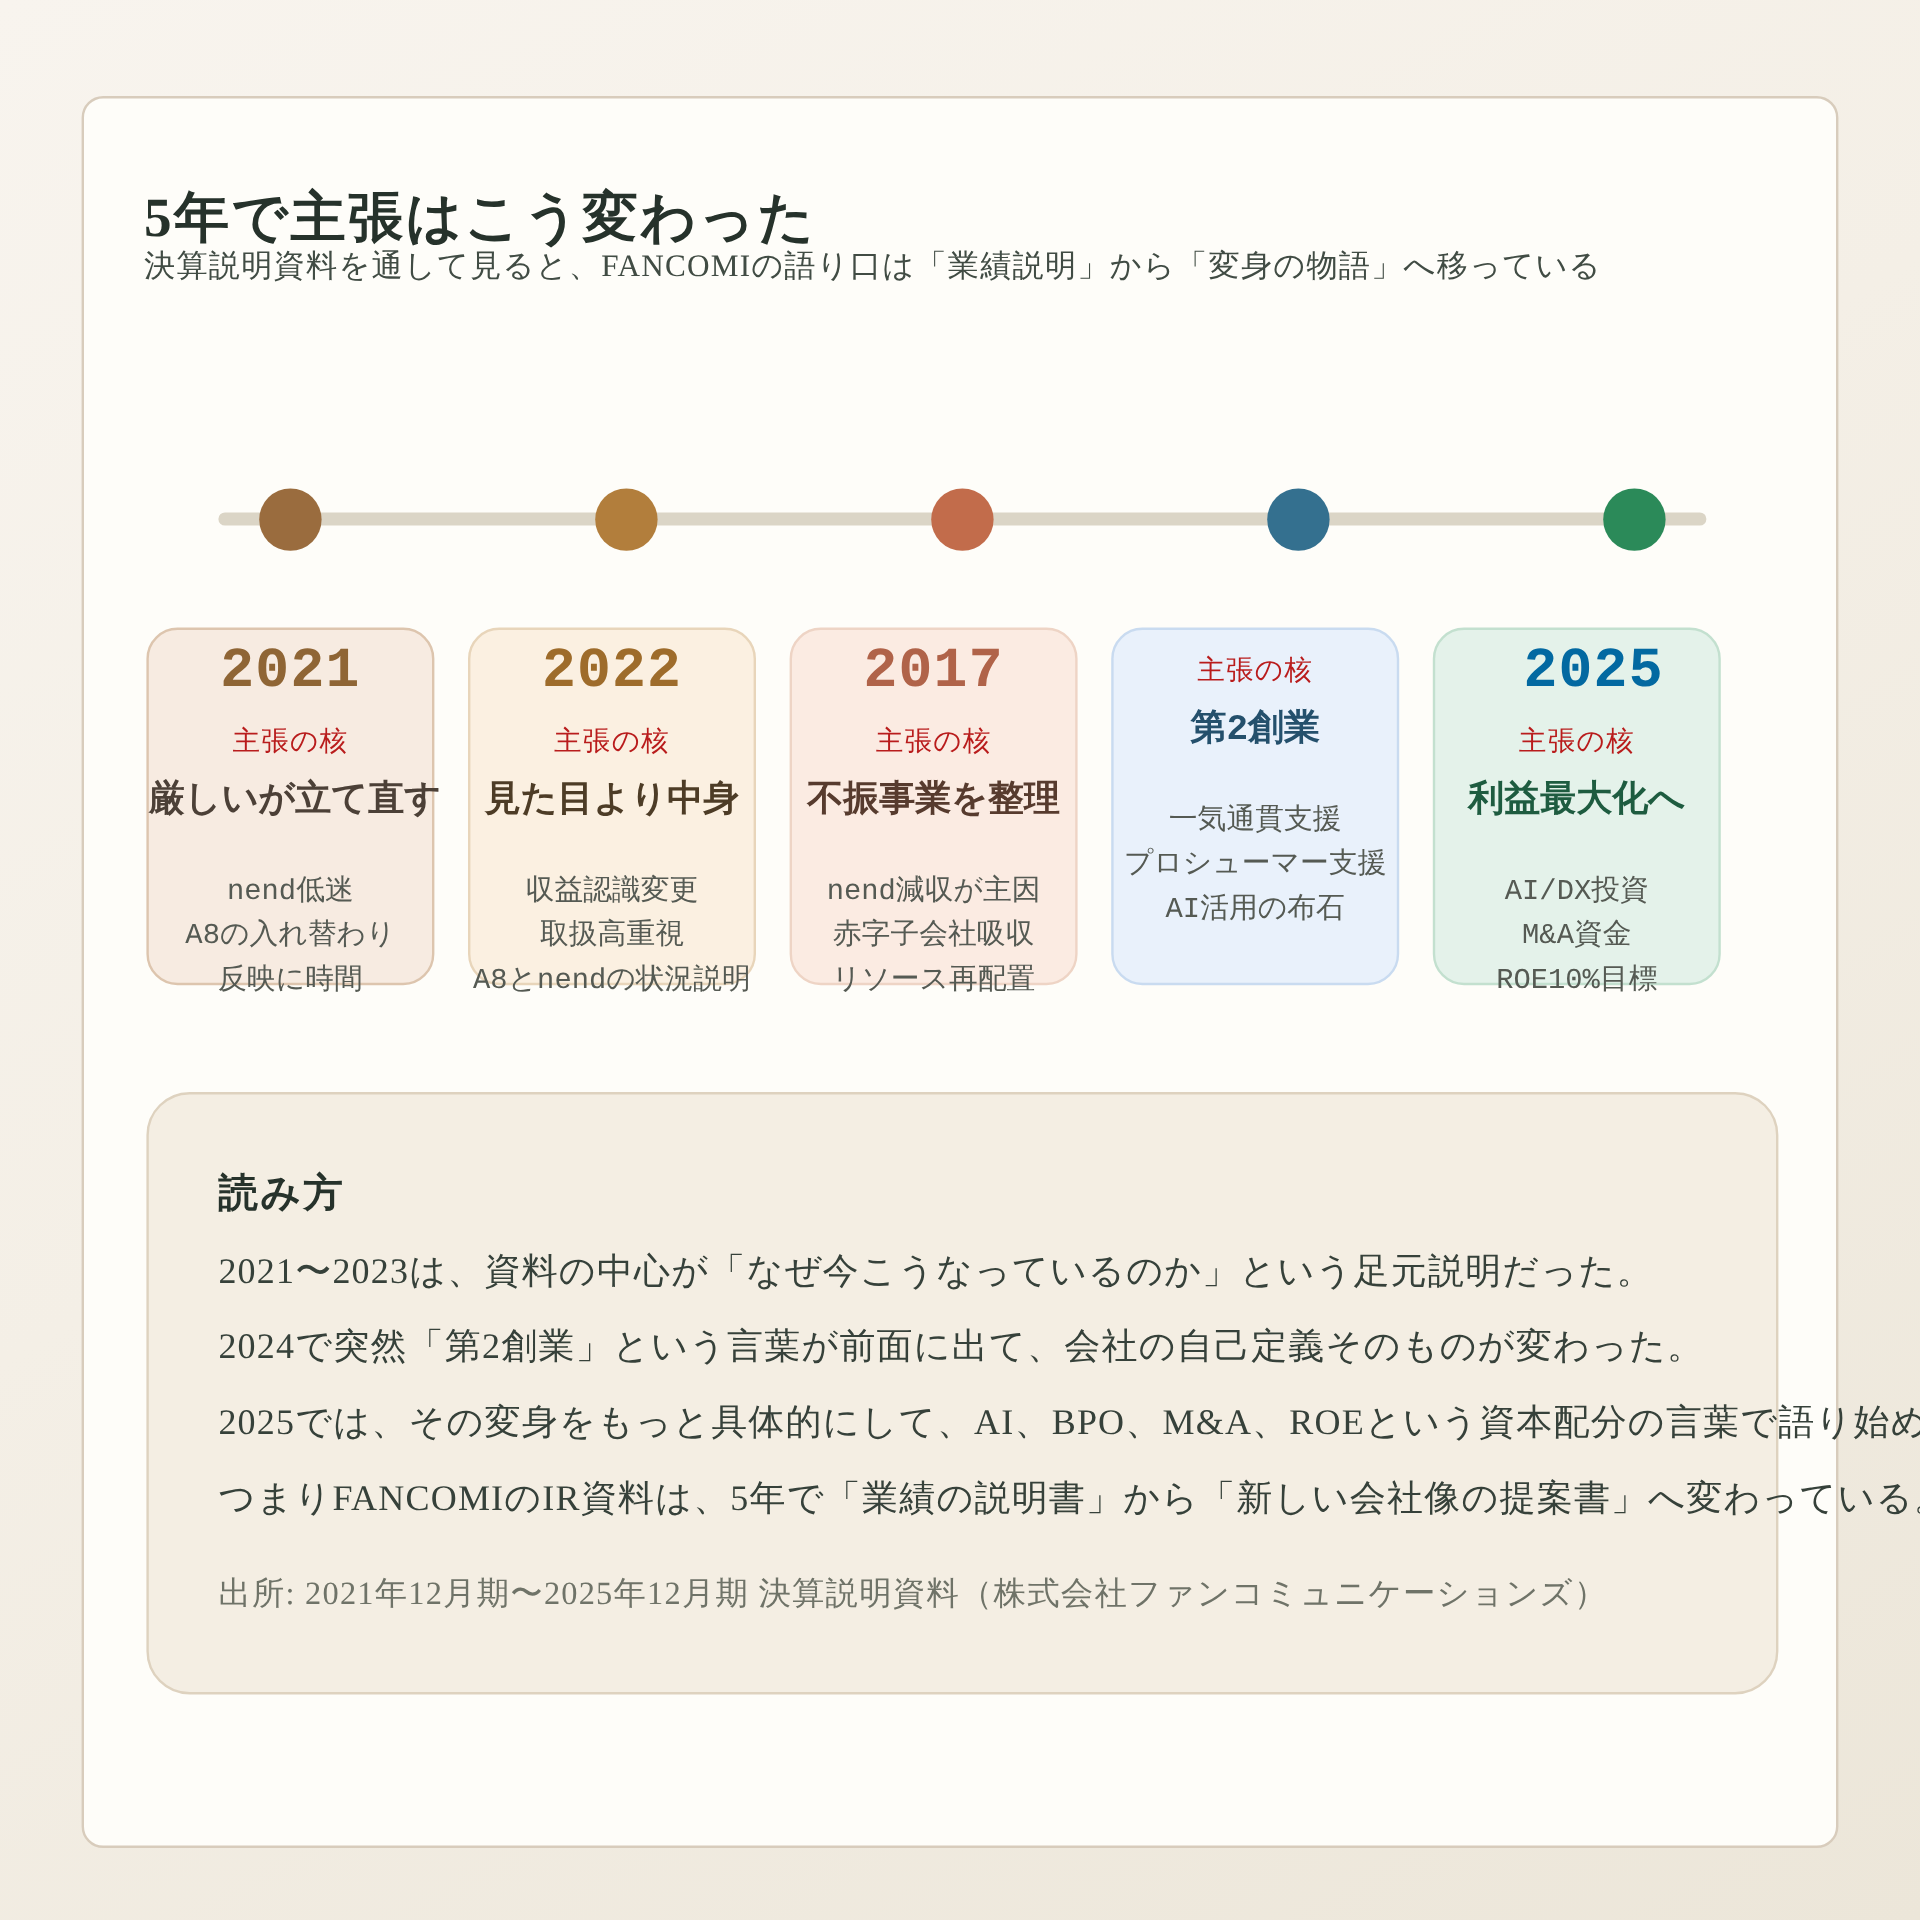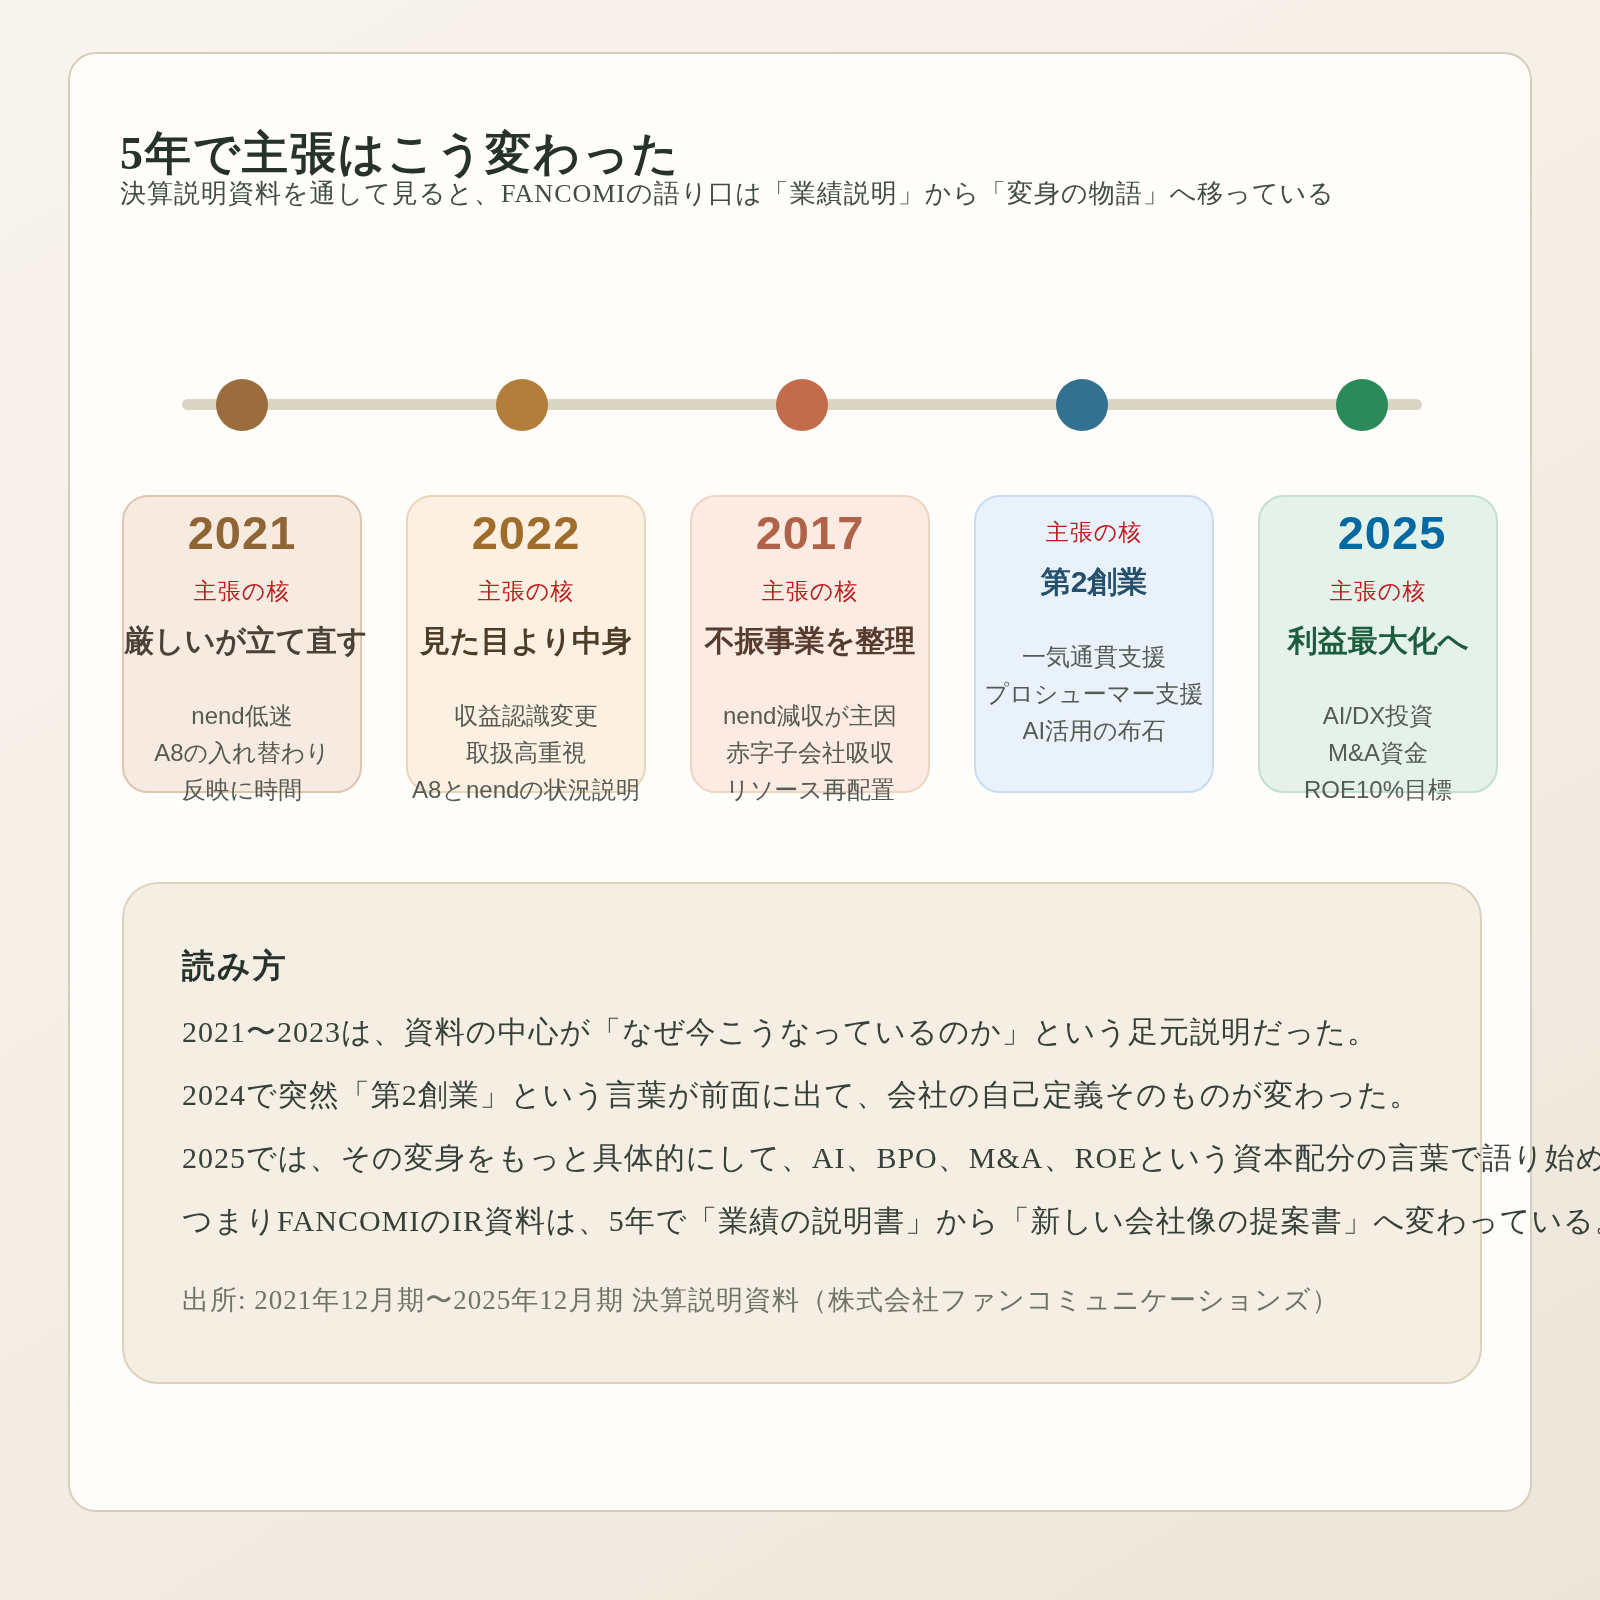--- a/index.html
+++ b/index.html
@@ -3,22 +3,22 @@
 <meta charset="utf-8">
 <style>
   html,body{margin:0;padding:0;}
   body{width:1600px;height:1600px;}
   .page{
     position:relative;width:1600px;height:1600px;overflow:hidden;
     background:linear-gradient(150deg,#F8F4EE 0%,#F4EFE6 45%,#ECE6D9 100%);
     font-family:"Liberation Sans","DejaVu Sans",sans-serif;
   }
   .outer-card{
-    position:absolute;left:68px;top:52px;width:1464px;height:1460px;
-    background:#FEFDF9;border:2px solid #D8CCBC;border-radius:28px;
+    position:absolute;left:68px;top:80px;width:1464px;height:1460px;
+    background:#FEFDF9;border:2px solid #D8CCBC;border-radius:18px;
     box-sizing:border-box;
   }
   .title{
     position:absolute;left:50px;top:40px;
     font-family:"Liberation Serif","DejaVu Serif",serif;
     font-size:46px;font-weight:bold;line-height:1.25;letter-spacing:2px;
     color:#26322B;white-space:nowrap;
   }
   .subtitle{
     position:absolute;left:50px;top:122px;
@@ -31,21 +31,21 @@
     background:#DBD5C6;border-radius:6px;
   }
   .dots-row{
     position:absolute;left:52px;top:325px;
     display:grid;grid-template-columns:repeat(5,240px);column-gap:40px;
   }
   .dot-cell{display:flex;justify-content:center;}
   .dot{width:52px;height:52px;border-radius:50%;}
   .cards-row{
     position:absolute;left:52px;top:441px;
-    display:grid;grid-template-columns:repeat(5,240px);column-gap:44px;
+    display:grid;grid-template-columns:repeat(5,240px);column-gap:28px;font-family:Liberation Mono, monospace;
   }
   .year-card{
     height:298px;border:2px solid;border-radius:26px;box-sizing:border-box;
     text-align:center;overflow:visible;
   }
   .year-num{
     margin-top:12px;font-size:47px;font-weight:bold;line-height:1;letter-spacing:1px;
   }
   .core-label{
     margin-top:24px;font-size:23px;line-height:1;color:#b91c1c;letter-spacing:1px;

